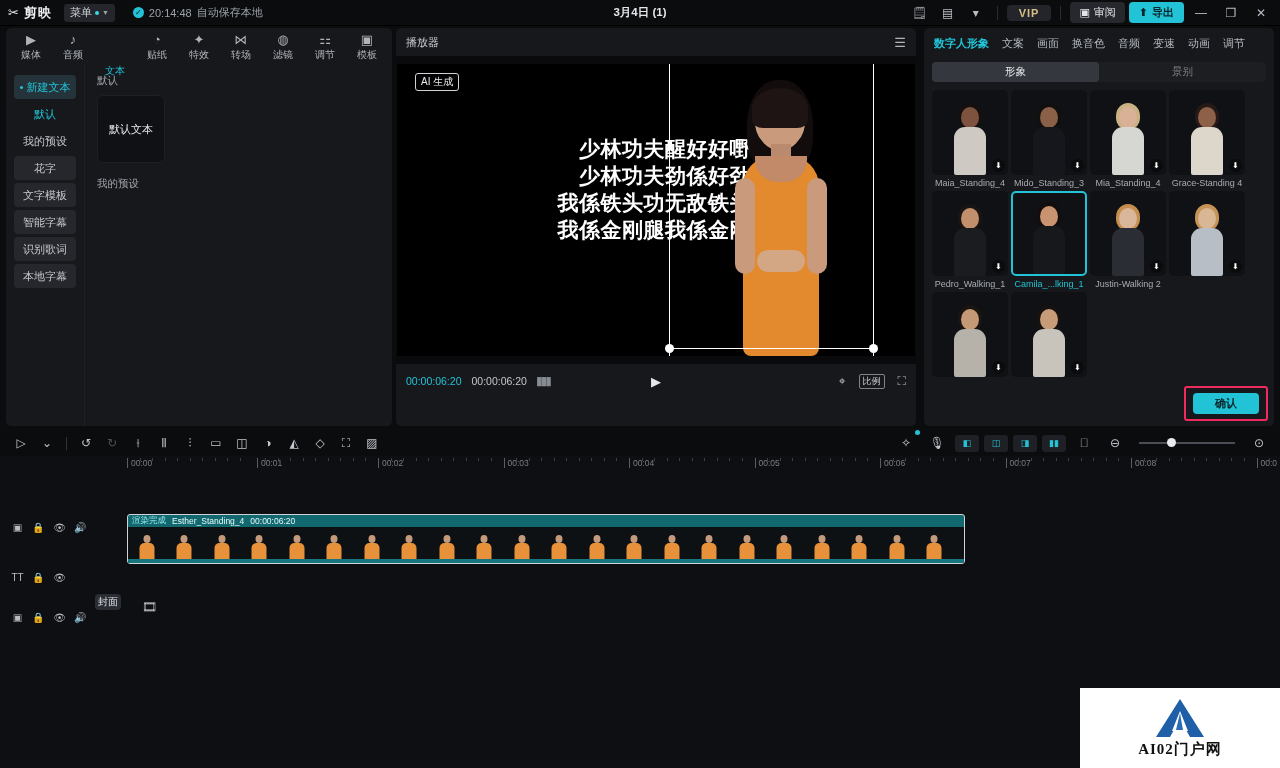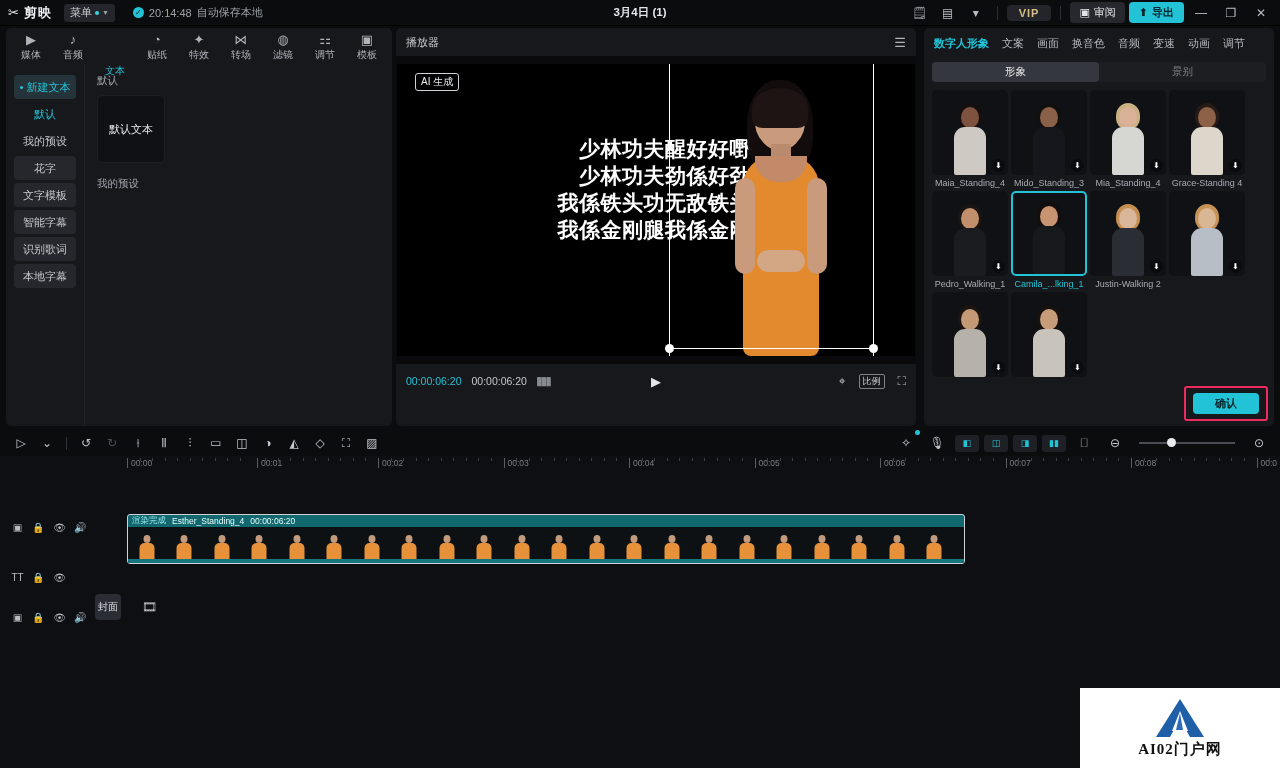--- a/index.html
+++ b/index.html
@@ -196,21 +196,21 @@
 
   
   .timeline { position: absolute; left: 0; top: 456px; width: 1280px; height: 312px; background: #0e0f12; }
   .ruler { position: absolute; left: 0; top: 0; width: 1280px; height: 16px; }
   .tick-label { position: absolute; top: 2px; font-size: 8.5px; color: #797e85; padding-left: 3px; border-left: 1px solid #5a5e64; height: 10px; }
   .minor-tick { position: absolute; top: 2px; width: 1px; height: 3px; background: #3c4046; }
   .track-headers { position: absolute; left: 0; top: 16px; width: 92px; height: 296px; }
   .th-row { position: absolute; left: 12px; display: flex; align-items: center; gap: 10px; color: #b9bdc3; font-size: 10px; }
   .th-row .ti { width: 11px; height: 11px; display: flex; align-items: center; justify-content: center; }
   .cover-btn {
-    position: absolute; left: 95px; top: 138px; width: 26px; height: 26px; background: #2a2d33;
+    position: absolute; left: 95px; top: 138px; width: 26px; height: 16px; background: #2a2d33;
     border-radius: 4px; display: flex; align-items: center; justify-content: center;
     font-size: 10px; color: #dfe1e5;
   }
   .clip-video {
     position: absolute; left: 127px; top: 58px; width: 838px; height: 50px;
     background: #11686e; border-radius: 3px; overflow: hidden; border: 1px solid #cfd3d8;
   }
   .clip-label { position: absolute; left: 0; top: 0; height: 12px; display: flex; align-items: center; gap: 6px; padding-left: 4px; font-size: 8.5px; color: #e6fbfd; z-index: 3; }
   .clip-label .tag { color: #9be7ef; }
   .thumbstrip { position: absolute; left: 0; top: 12px; width: 100%; height: 38px; display: flex; }

